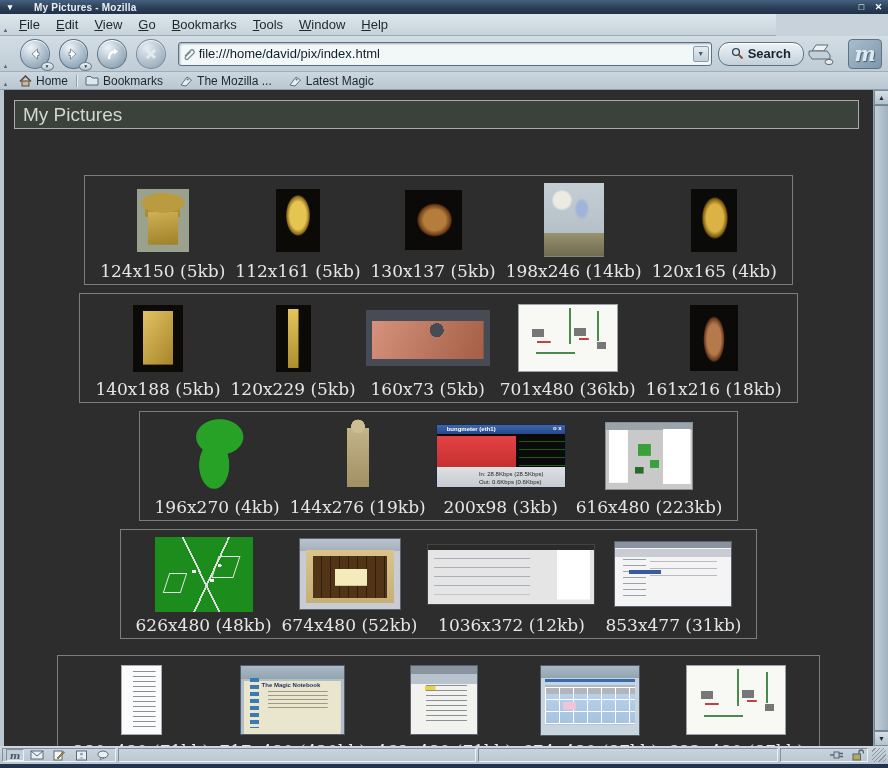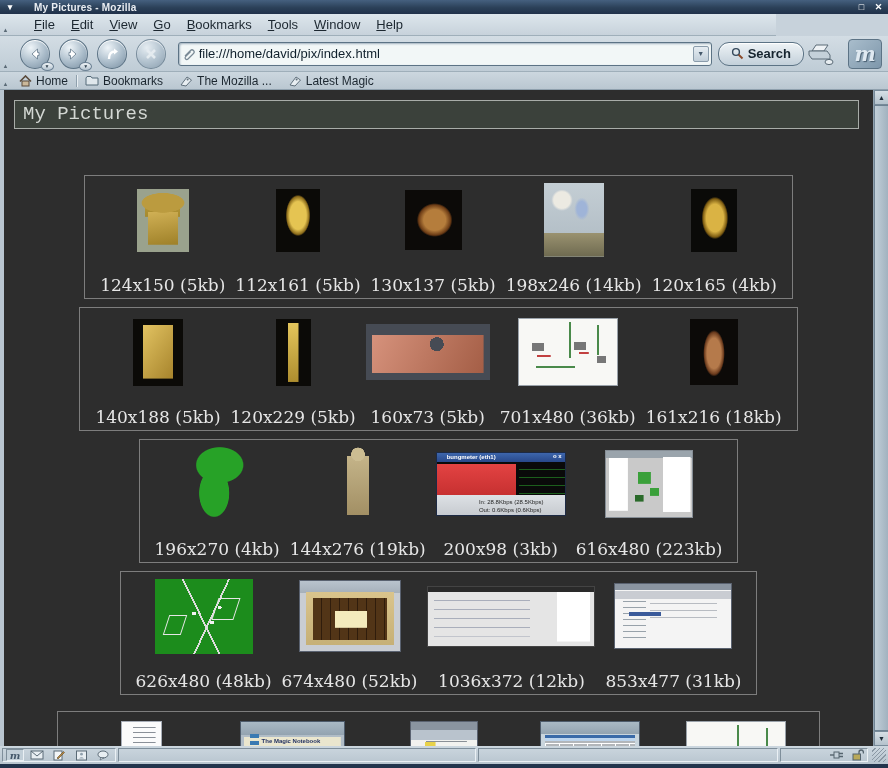--- a/index.html
+++ b/index.html
@@ -15,21 +15,21 @@
   .shadebtn{width:16px;height:12px;margin-left:2px;color:#fff;font-size:9px;
     display:flex;align-items:center;justify-content:center;cursor:default;}
   .wtitle{margin-left:16px;letter-spacing:.2px;}
   .wcontrols{margin-left:auto;display:flex;gap:6px;margin-right:4px;color:#fff;}
   .wbtn{font-size:9px;font-weight:bold;width:11px;text-align:center;}
 
   
   .menubar{position:absolute;left:0;top:14px;width:776px;height:22px;
     background:linear-gradient(180deg,#dde6ec,#c7d2db);
     border-bottom:1px solid #9fafba;display:flex;align-items:center;
-    font-size:13px;color:#1c2730;gap:15px;}
+    font-size:13px;color:#1c2730;}
   .grippy{width:11px;height:100%;display:flex;align-items:flex-end;
     justify-content:center;color:#5a6a76;font-size:6px;padding-bottom:2px;}
   .menu-item{padding:2px 8px;}
   .menu-item u{text-decoration:underline;}
 
   .navbar{position:absolute;left:0;top:36px;width:888px;height:36px;
     background:linear-gradient(180deg,#d3dde4,#bfccd6);
     border-bottom:1px solid #9fafba;display:flex;align-items:center;}
   .navbtn{position:relative;width:30px;height:30px;border-radius:50%;
     background:radial-gradient(circle at 35% 28%,#eef4f8,#a9bbc9 55%,#7e93a5 95%);
@@ -65,27 +65,27 @@
     border-bottom:1px solid #8fa0ad;display:flex;align-items:center;
     font-size:12px;color:#1c2730;}
   .ptitem{display:flex;align-items:center;gap:4px;padding:0 8px;height:100%;}
   .ptsep{width:1px;height:12px;background:#8fa0ad;box-shadow:1px 0 0 #e8eef2;}
 
   
   .content{position:absolute;left:0;top:90px;width:873px;height:656px;
     background:#2d2d2d;border-left:4px solid #b9c5cf;overflow:hidden;}
   .heading{margin:10px 14px 0 10px;height:29px;line-height:27px;
     border:1px solid #a8aca8;background:#3b413b;color:#d3d7d3;
-    font-size:19px;padding-left:8px;font-family:Liberation Mono, monospace;}
+    font-size:19px;padding-left:8px;}
   .gallery{margin-top:46px;}
   .grow{width:fit-content;margin:0 auto 8px;border:1px solid #7d7d7d;
     padding:5px 10px 3px;display:flex;align-items:flex-end;}
   .grow:nth-child(5){margin-top:16px;}
   .gitem{display:flex;flex-direction:column;align-items:center;margin:0 5px;
-    text-decoration:none;gap:14px;}
+    text-decoration:none;}
   .tbox{height:78px;display:flex;align-items:center;justify-content:center;}
   .caption{margin-top:2px;font-family:"DejaVu Serif",serif;font-size:17px;
     color:#e6e6e6;white-space:nowrap;}
 
   
   .sbar{position:absolute;right:0;top:90px;width:15px;height:656px;
     background:#aebbc6;border-left:1px solid #8fa0ad;}
   .sarrow{position:absolute;left:0;width:15px;height:15px;
     background:linear-gradient(#d6dfe5,#b4c2cc);border:1px solid #77markdown8a99;
     border:1px solid #778a99;color:#1e2c38;font-size:7px;display:flex;

